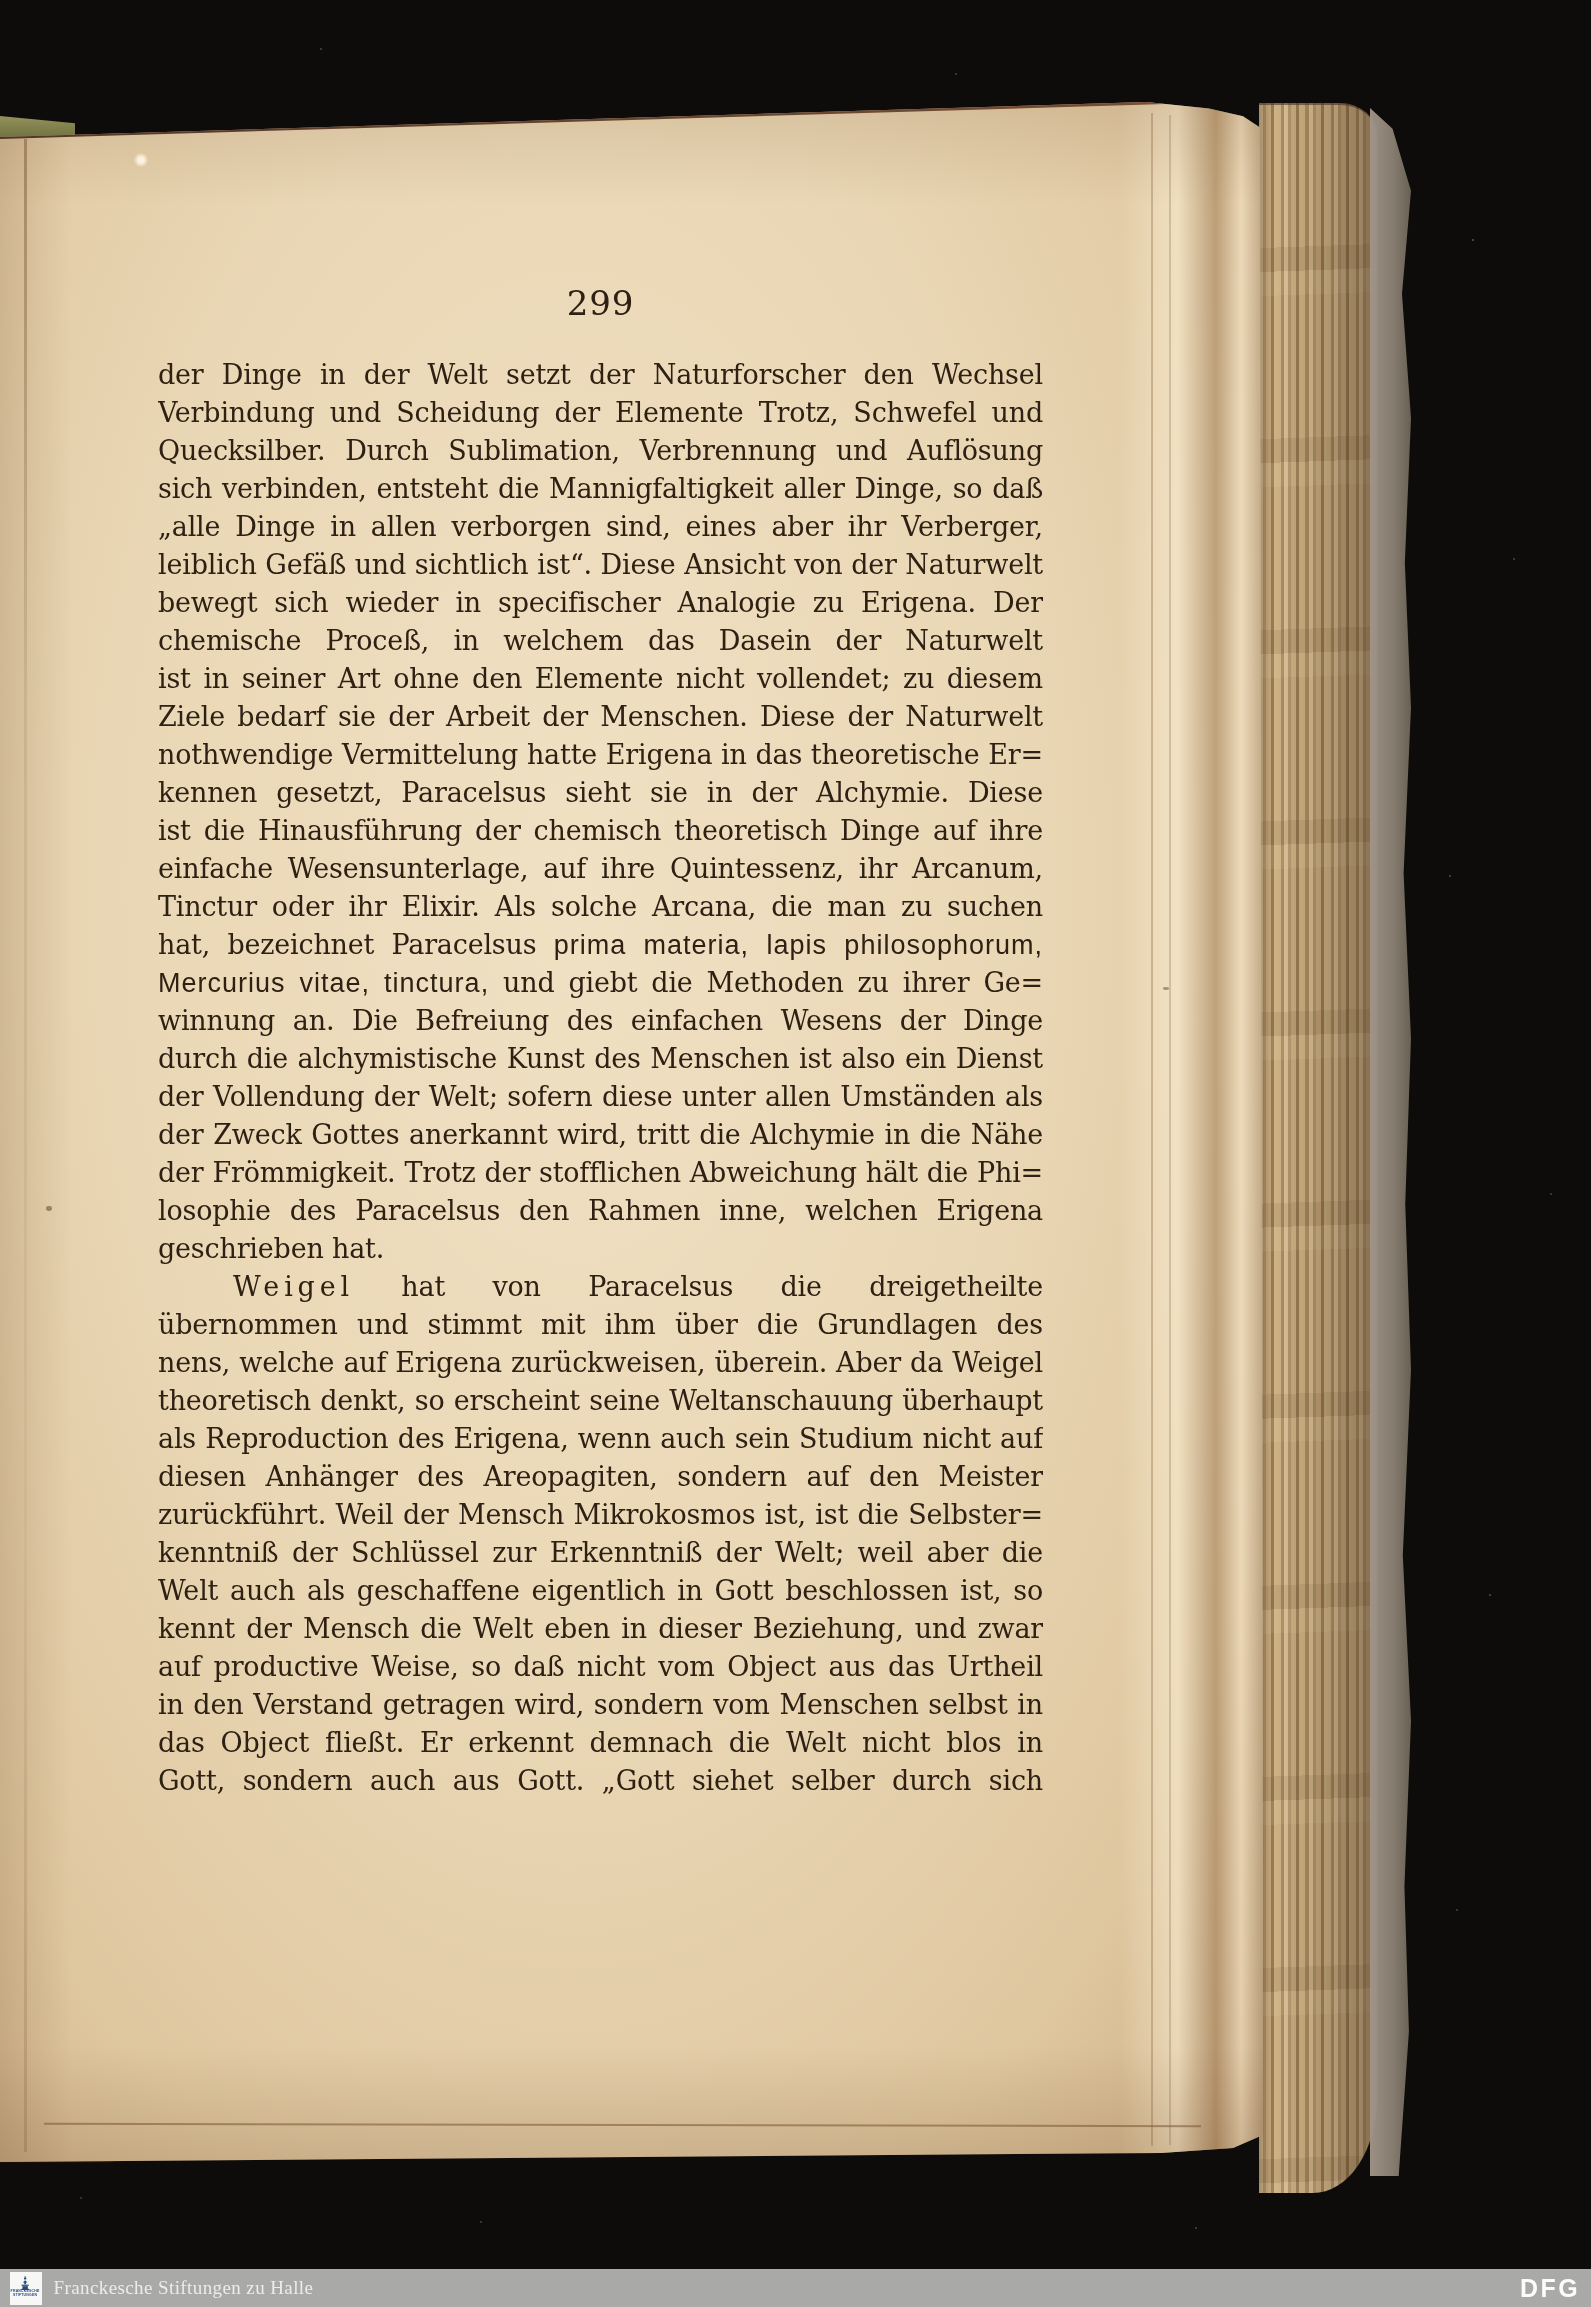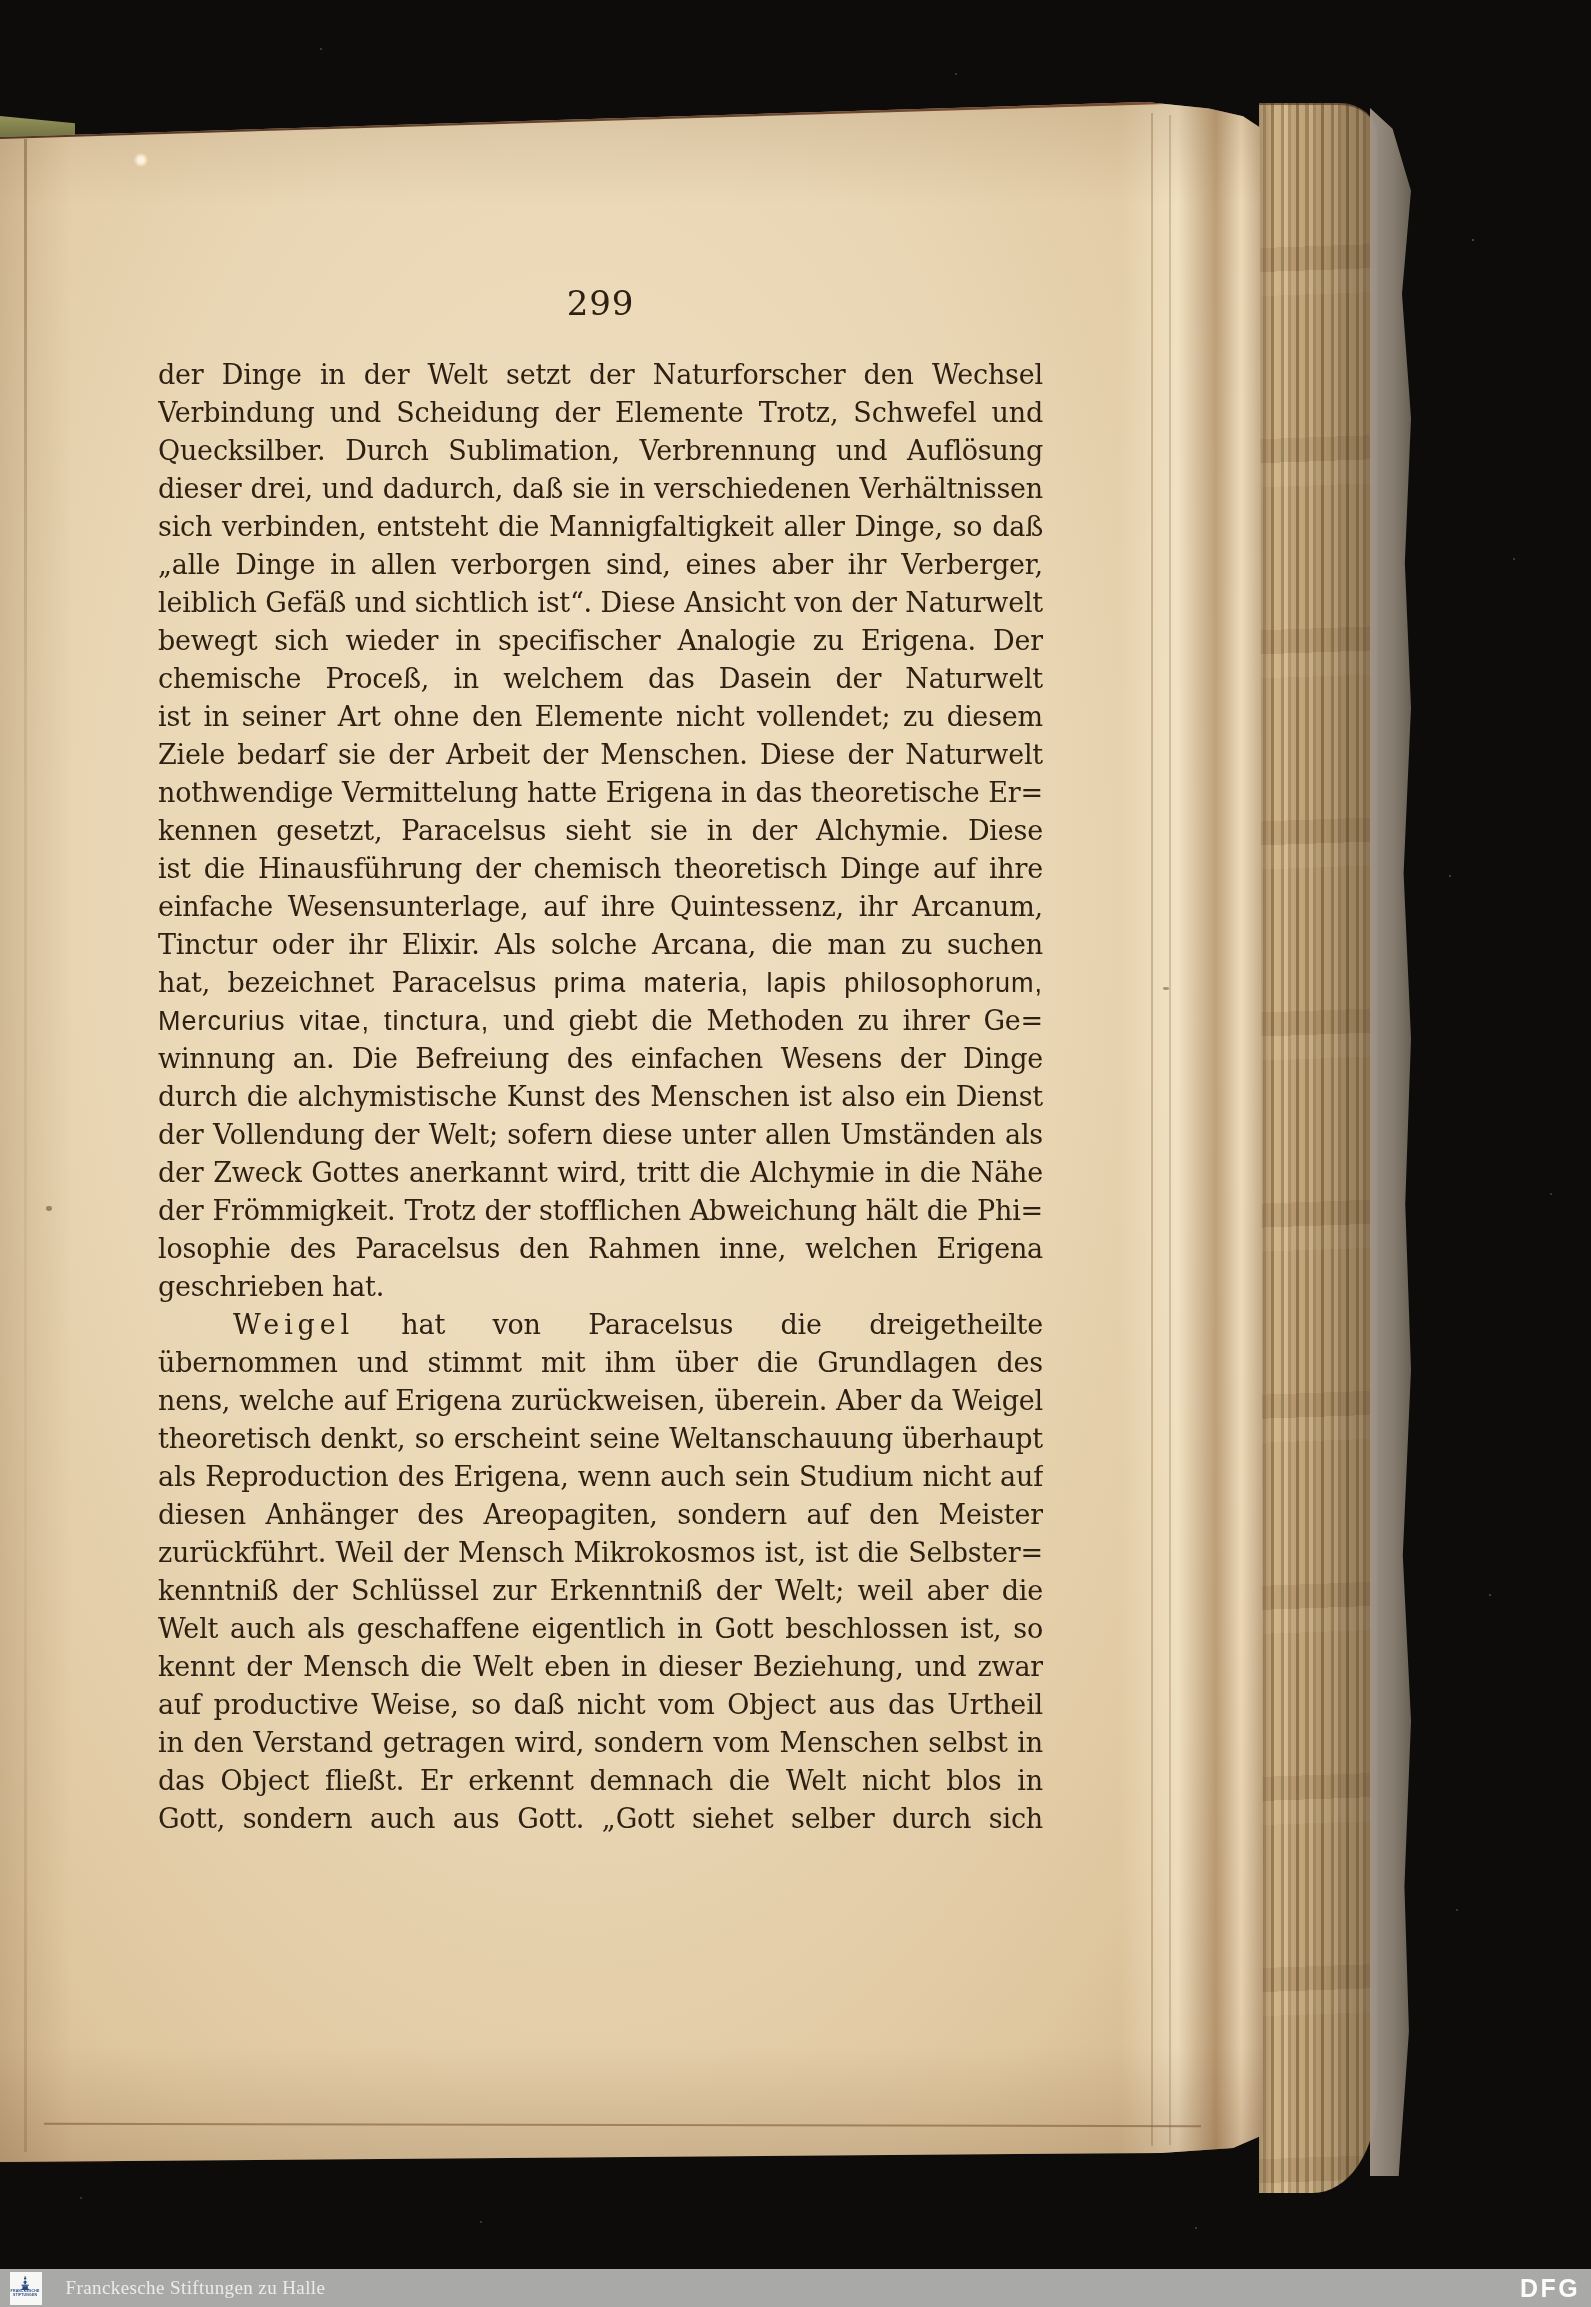--- a/index.html
+++ b/index.html
@@ -59,21 +59,21 @@
       font-size:34px;color:#2e2114;letter-spacing:0.8px;}
   .textblock{position:absolute;left:158px;top:254px;width:885px;color:#2e2114;
       font-size:27px;line-height:38px;letter-spacing:-0.2px;}
   .line{text-align:justify;text-align-last:justify;height:38px;overflow:hidden;}
   .line.short{text-align-last:left;}
   .line.indent{padding-left:75px;box-sizing:border-box;}
   .antiqua{letter-spacing:1px;font-family:Liberation Sans, sans-serif;}
   .gesperrt{letter-spacing:4.8px;}
   
   .footer-bar{position:absolute;left:0;top:2269px;width:1591px;height:38px;z-index:10;
-      background:#a9a9a7;display:flex;align-items:center;padding-left:9.5px;box-sizing:border-box;gap:24px;}
+      background:#a9a9a7;display:flex;align-items:center;padding-left:9.5px;box-sizing:border-box;gap:12px;}
   .logo-box{width:32px;height:33px;background:#f7f7f5;display:flex;flex-direction:column;
       align-items:center;justify-content:center;flex:0 0 auto;}
   .logo-box svg{display:block;}
   .logo-caption{font-family:"Liberation Sans",sans-serif;font-size:4.8px;line-height:4.8px;
       color:#27487f;letter-spacing:0.3px;text-align:center;font-weight:bold;transform:scale(.72);transform-origin:center top;}
   .footer-title{font-family:"Liberation Serif",serif;font-size:19px;color:#ececea;letter-spacing:0.4px;}
   .dfg{margin-left:auto;margin-right:11px;font-family:"Liberation Sans",sans-serif;
       font-weight:bold;font-size:25px;color:#fcfcfc;letter-spacing:2.4px;transform:scaleY(1.04);}
 </style>
 </head>
@@ -100,21 +100,20 @@
     <div class="margin-speck-1"></div>
     <div class="margin-speck-2"></div>
 
     <div class="page-number">299</div>
 
     <div class="textblock">
       <div>
           <div class="line">der Dinge in der Welt setzt der Naturforscher den Wechsel zwischen</div>
           <div class="line">Verbindung und Scheidung der Elemente Trotz, Schwefel und</div>
           <div class="line">Quecksilber. Durch Sublimation, Verbrennung und Auflösung</div>
-          <div class="line">dieser drei, und dadurch, daß sie in verschiedenen Verhältnissen</div>
           <div class="line">sich verbinden, entsteht die Mannigfaltigkeit aller Dinge, so daß</div>
           <div class="line">„alle Dinge in allen verborgen sind, eines aber ihr Verberger,</div>
           <div class="line">leiblich Gefäß und sichtlich ist“. Diese Ansicht von der Naturwelt</div>
           <div class="line">bewegt sich wieder in specifischer Analogie zu Erigena. Der</div>
           <div class="line">chemische Proceß, in welchem das Dasein der Naturwelt besteht,</div>
           <div class="line">ist in seiner Art ohne den Elemente nicht vollendet; zu diesem</div>
           <div class="line">Ziele bedarf sie der Arbeit der Menschen. Diese der Naturwelt</div>
           <div class="line">nothwendige Vermittelung hatte Erigena in das theoretische Er=</div>
           <div class="line">kennen gesetzt, Paracelsus sieht sie in der Alchymie. Diese Kunst</div>
           <div class="line">ist die Hinausführung der chemisch theoretisch Dinge auf ihre</div>

